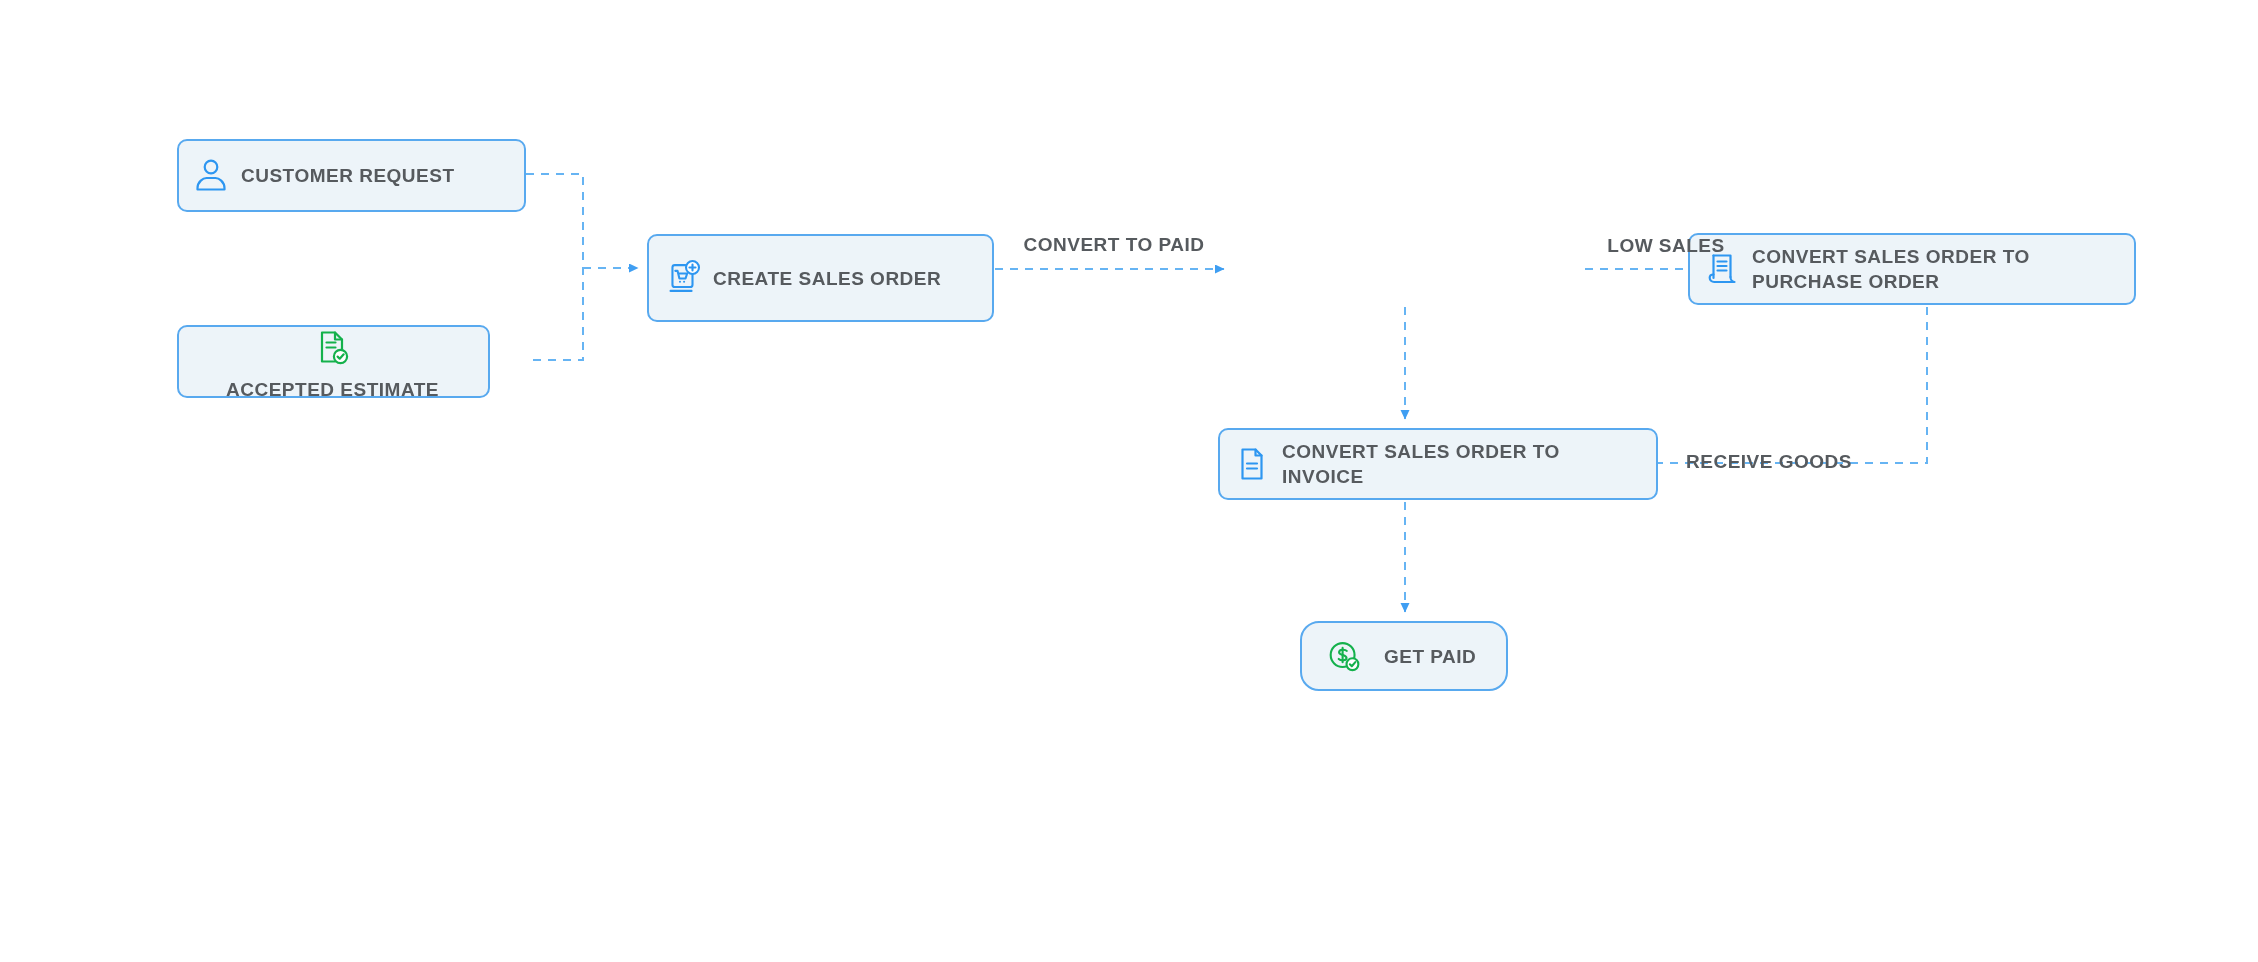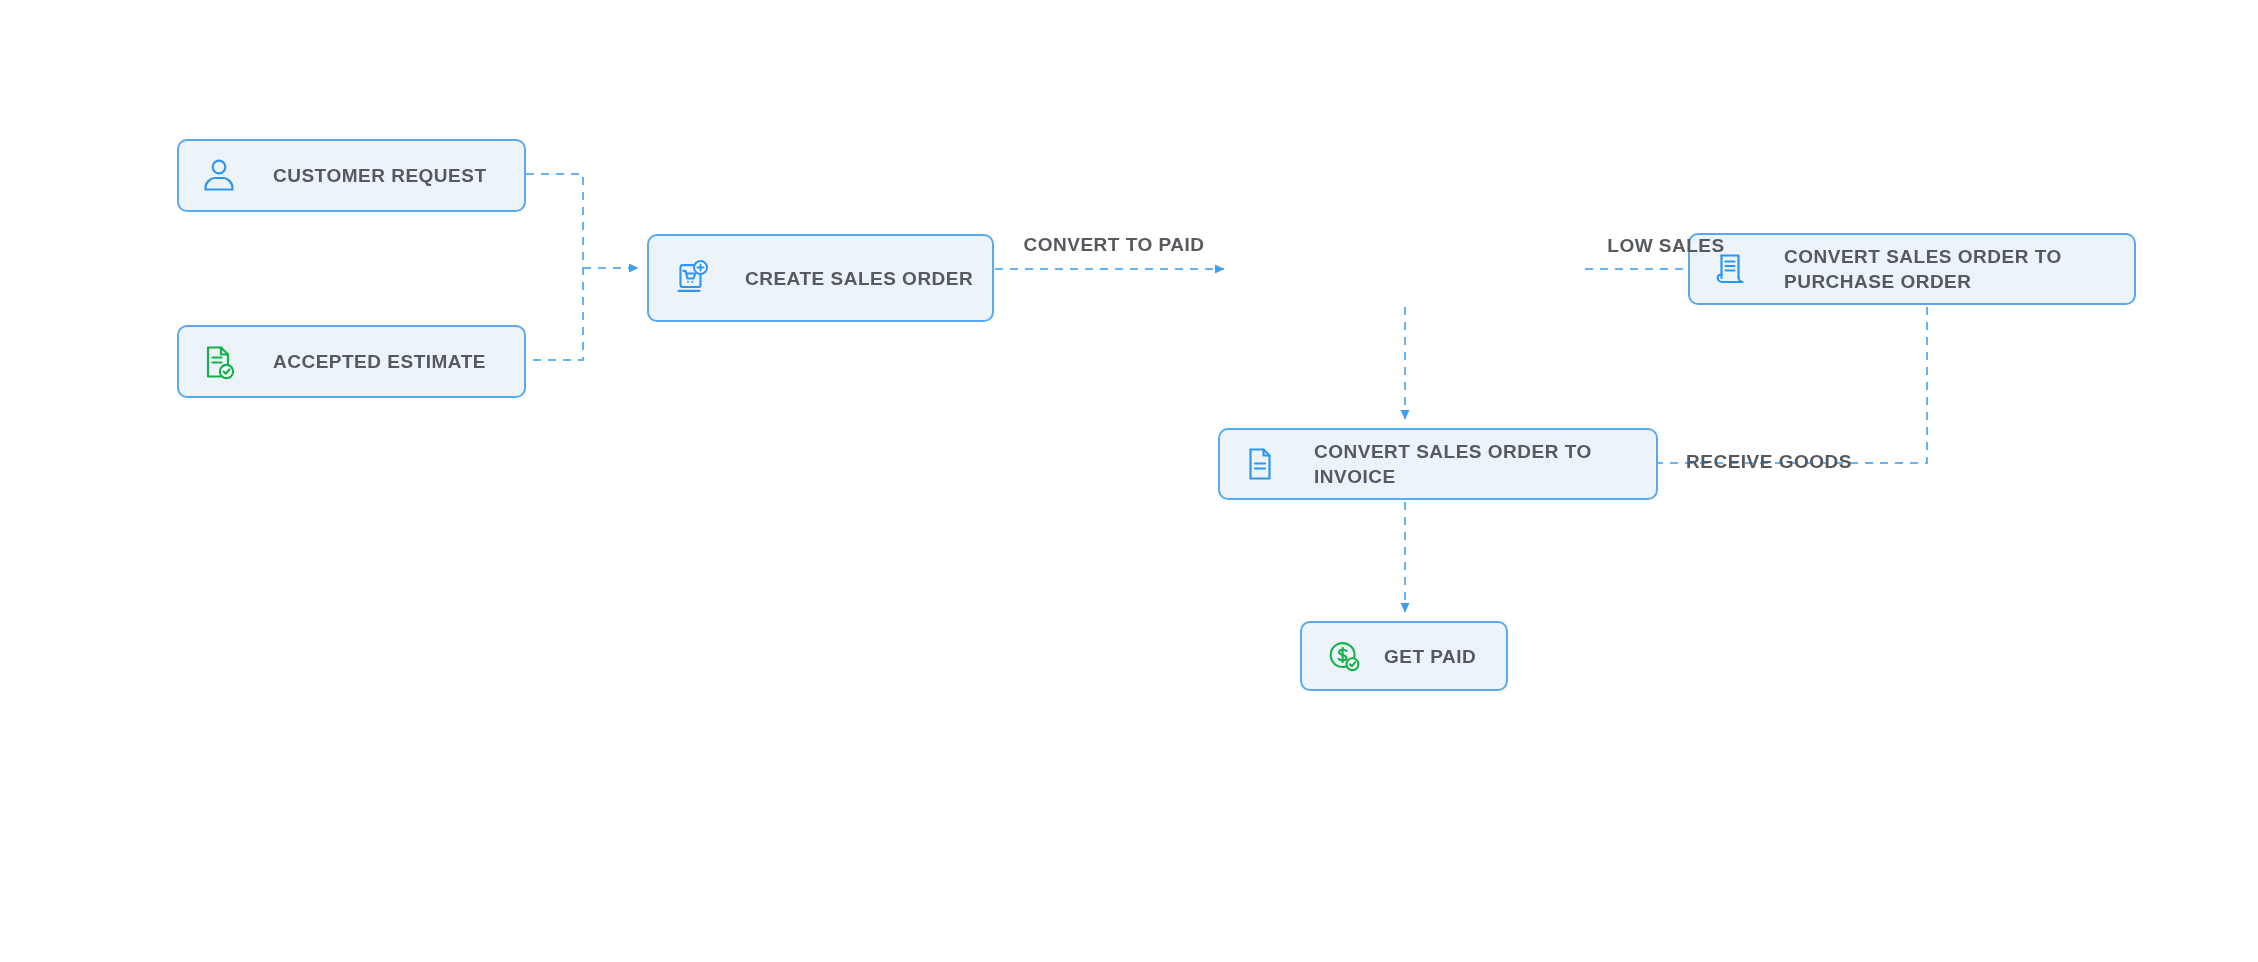--- a/index.html
+++ b/index.html
@@ -4,40 +4,40 @@
 <style>
   html,body { margin:0; padding:0; background:#ffffff; }
   .canvas {
     position:relative; width:2258px; height:962px; background:#ffffff;
     font-family:"Liberation Sans", sans-serif; overflow:hidden;
   }
   .layer { position:absolute; left:0; top:0; width:2258px; height:962px; }
   .node {
     position:absolute; box-sizing:border-box;
     background:#edf4f9; border:2px solid #58a9ef; border-radius:10px;
-    display:flex; align-items:center; gap:34px; padding:0 14px 0 20px;
+    display:flex; align-items:center; gap:10px; padding:0 14px 0 12px;
   }
   .node .icon { flex:0 0 auto; display:flex; }
   .node .label {
     color:#565a5e; font-size:19px; font-weight:bold; letter-spacing:0.5px;
     line-height:25px;
   }
   .edge-label {
     position:absolute; transform:translateX(-50%);
     color:#565a5e; font-size:19px; font-weight:bold; letter-spacing:0.5px;
     white-space:nowrap;
   }
   
   #n-customer  { left:177px;  top:139px; width:349px; height:73px; }
-  #n-estimate  { left:177px;  top:325px; width:349px; height:73px; }
+  #n-estimate  { left:177px;  top:325px; width:313px; height:73px;flex-direction:column; }
   #n-create    { left:647px;  top:234px; width:347px; height:88px; }
   #n-confirm   { left:1235px; top:234px; width:348px; height:71px; }
   #n-po        { left:1688px; top:233px; width:448px; height:72px; }
   #n-invoice   { left:1218px; top:428px; width:440px; height:72px; }
-  #n-getpaid   { left:1300px; top:621px; width:208px; height:70px; padding:0 10px 0 22px; gap:18px; }
+  #n-getpaid   { left:1300px; top:621px; width:208px; height:70px; padding:0 10px 0 22px; gap:18px;border-radius:19px; }
   #lbl-convert-open  { left:1114px; top:234px; }
   #lbl-low-stock     { left:1666px; top:235px; }
   #lbl-receive-goods { left:1769px; top:431px;margin-top:20px; }
   .conn { fill:none; stroke:#66b4f3; stroke-width:2; stroke-dasharray:8 7; }
   svg.iconsvg { stroke-width:2.2; stroke-linecap:round; stroke-linejoin:round; fill:none; }
 </style>
 </head>
 <body>
 
 <div class="canvas">

